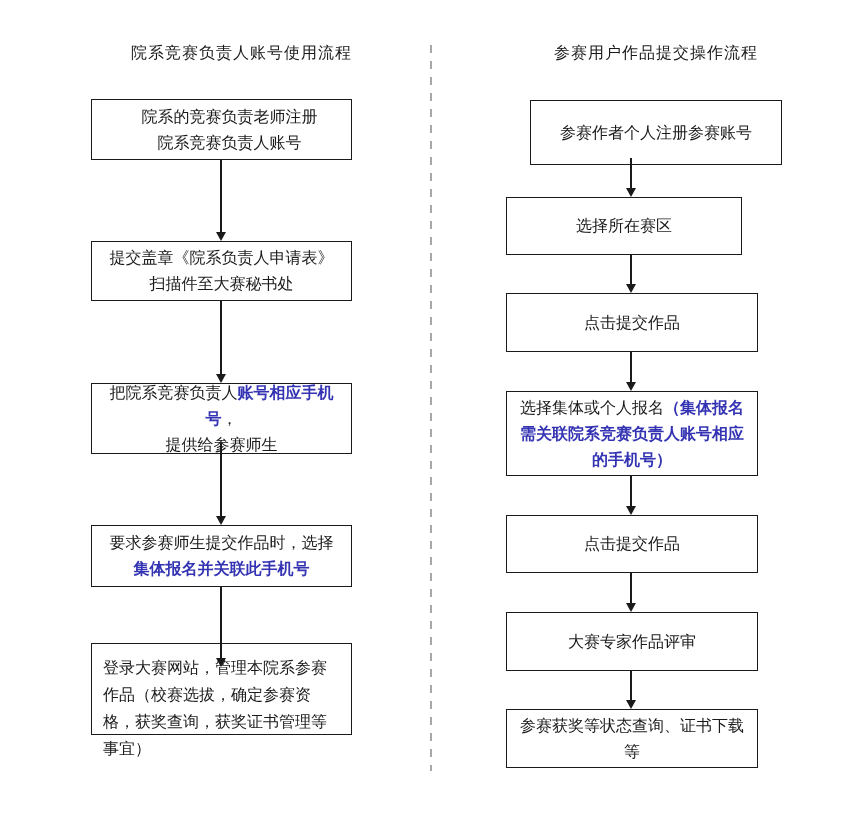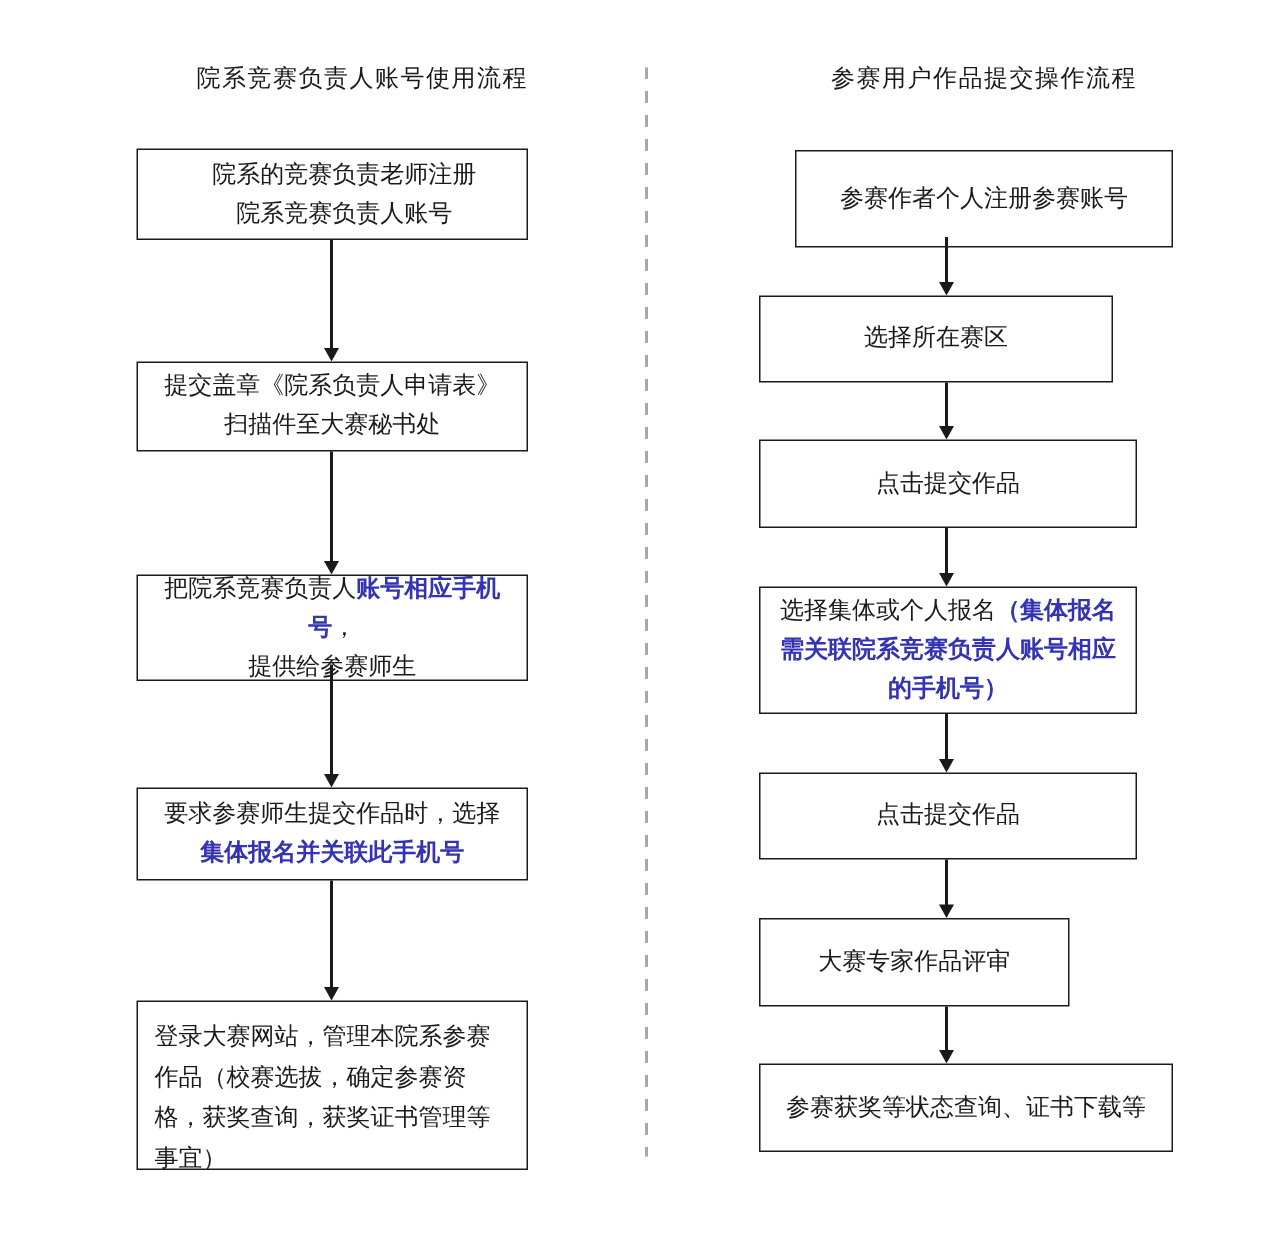--- a/index.html
+++ b/index.html
@@ -41,29 +41,29 @@
     justify-content:flex-start;
     padding:10px 11px;
     line-height:27px;
   }
   .blue{color:#3333b3;font-weight:bold;}
   
   #lbox0{left:91px;top:99px;width:261px;height:61px;padding-left:24px;}
   #lbox1{left:91px;top:241px;width:261px;height:60px;}
   #lbox2{left:91px;top:383px;width:261px;height:71px;}
   #lbox3{left:91px;top:525px;width:261px;height:62px;}
-  #lbox4{left:91px;top:667px;width:261px;height:113px;}
+  #lbox4{left:91px;top:643px;width:261px;height:92px;}
   
   #rbox0{left:530px;top:100px;width:252px;height:65px;}
   #rbox1{left:506px;top:197px;width:236px;height:58px;}
   #rbox2{left:506px;top:293px;width:252px;height:59px;}
   #rbox3{left:506px;top:391px;width:252px;height:85px;}
   #rbox4{left:506px;top:515px;width:252px;height:58px;}
-  #rbox5{left:506px;top:612px;width:207px;height:59px;}
-  #rbox6{left:506px;top:709px;width:276px;height:59px;align-items:center;}
+  #rbox5{left:506px;top:612px;width:252px;height:59px;}
+  #rbox6{left:506px;top:709px;width:252px;height:59px;align-items:center;}
   
   .arrow{position:absolute;width:12px;}
   .arrow::before{
     content:"";
     position:absolute;
     left:5.25px;top:0;bottom:8px;
     width:1.5px;
     background:#1a1a1a;
   }
   .arrow::after{

